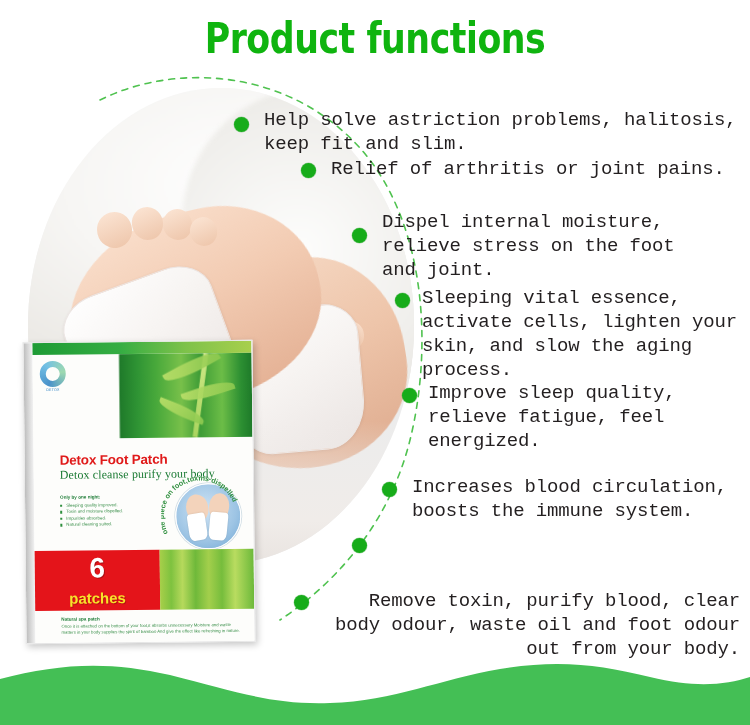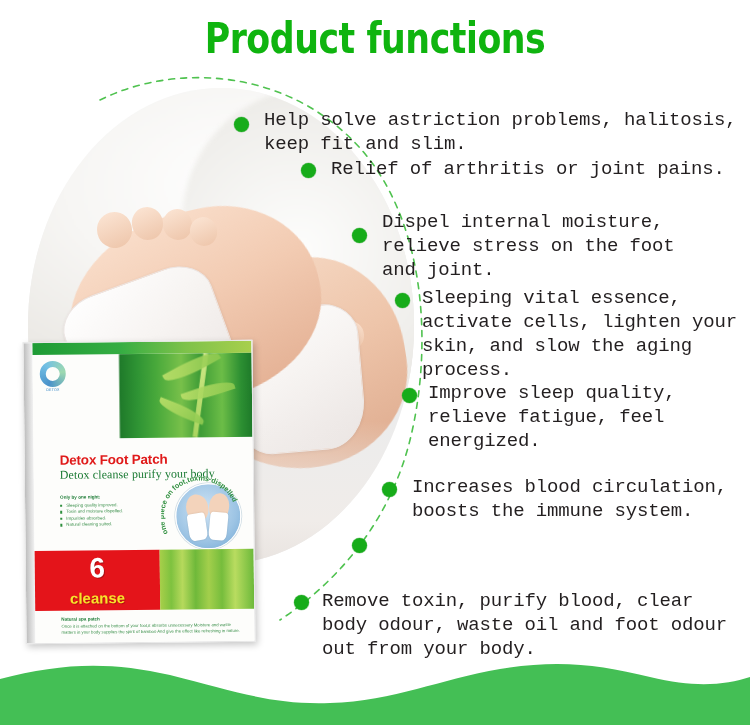--- a/index.html
+++ b/index.html
@@ -318,21 +318,21 @@
   <div class="bullet-dot" style="left: 382px; top: 482px; background: rgb(23, 172, 26);"></div>
   <div class="bullet-dot" style="left: 352px; top: 538px; background: rgb(23, 172, 26);"></div>
   <div class="bullet-dot" style="left: 294px; top: 595px; background: rgb(23, 172, 26);"></div>
 
   <div class="bullet-text" style="left:264px;top:108px;width:486px;">Help solve astriction problems, halitosis, keep fit and slim.</div>
   <div class="bullet-text" style="left:382px;top:210px;width:332px;">Dispel internal moisture, relieve stress on the foot and joint.</div>
   <div class="bullet-text" style="left:331px;top:157px;width:420px;">Relief of arthritis or joint pains.</div>
   <div class="bullet-text" style="left:422px;top:286px;width:318px;">Sleeping vital essence, activate cells, lighten your skin, and slow the aging process.</div>
   <div class="bullet-text" style="left:428px;top:381px;width:314px;">Improve sleep quality, relieve fatigue, feel energized.</div>
   <div class="bullet-text" style="left:412px;top:475px;width:330px;">Increases blood circulation, boosts the immune system.</div>
-  <div class="bullet-text" style="left:322px;top:589px;width:418px;">Remove toxin, purify blood, clear body odour, waste oil and foot odour out from your body.</div>
+  <div class="bullet-text" style="left:322px;top:589px;width:418px;text-align:right;">Remove toxin, purify blood, clear body odour, waste oil and foot odour out from your body.</div>
 
   <div id="product-box">
     <div id="box-spine"></div>
     <div id="box-inner">
 
       <div id="box-topband"></div>
 
       <div id="box-bamboo-top">
         <div id="box-stalk"></div>
         <div class="leaf" id="box-leaf1"></div>
@@ -368,21 +368,21 @@
         <defs>
           <path id="capArc" d="M 8 62 A 36 36 0 1 1 74 50" fill="none"></path>
         </defs>
         <text font-size="7.2" font-weight="bold" fill="#2f8f3e" font-family="Liberation Sans, sans-serif">
           <textPath href="#capArc" startOffset="2%" id="capText">one piece on foot,toxins dispelled</textPath>
         </text>
       </svg>
 
       <div id="box-red">
         <div class="num">6</div>
-        <div class="word">cleanse</div>
+        <div class="word">patches</div>
       </div>
       <div id="box-bamboo-bottom"></div>
 
       <div id="box-bottom-head">Natural spa patch</div>
       <div id="box-bottom-text">Once it is attached on the bottom of your foot,it absorbs unnecessary Moisture and waste matters in your body supplies the spirit of bamboo And give the effect like refreshing in nature.</div>
     </div>
   </div>
 
   <svg id="wave" viewBox="0 0 750 80" preserveAspectRatio="none">
     <path d="M0,34 C60,18 110,16 170,30 C235,46 270,60 330,58

